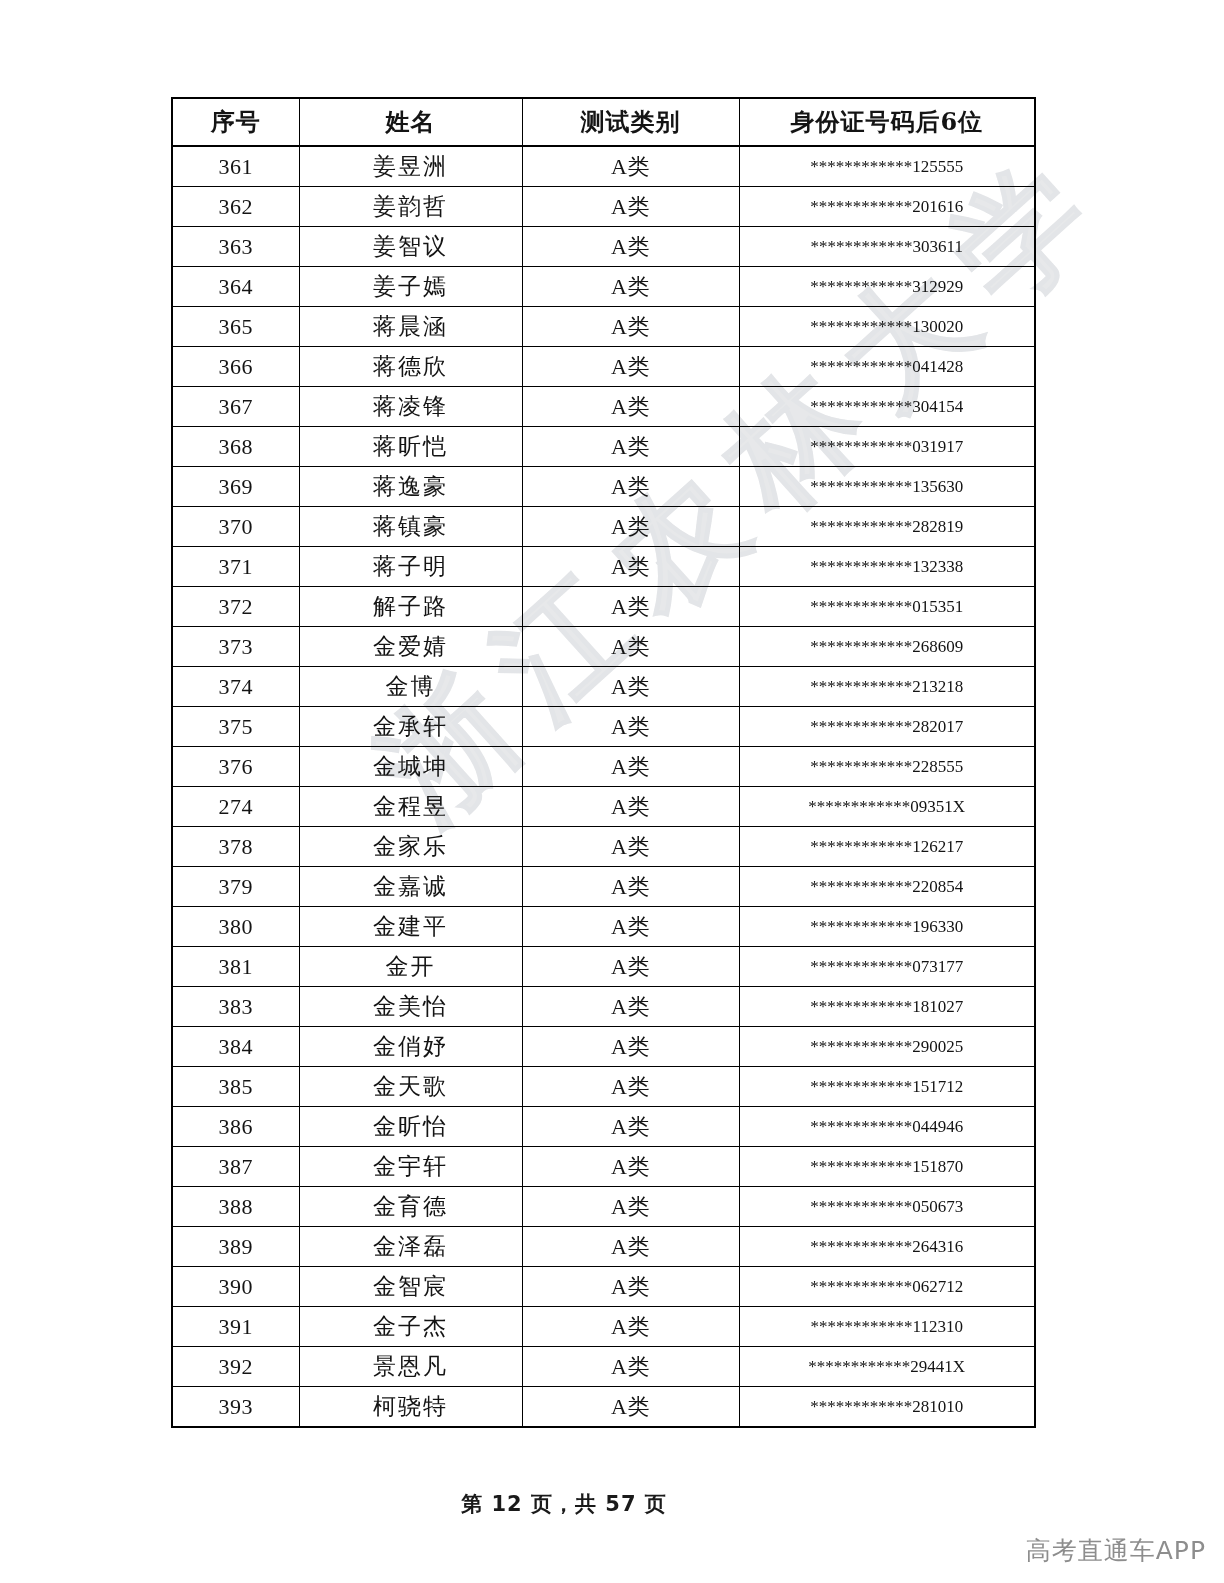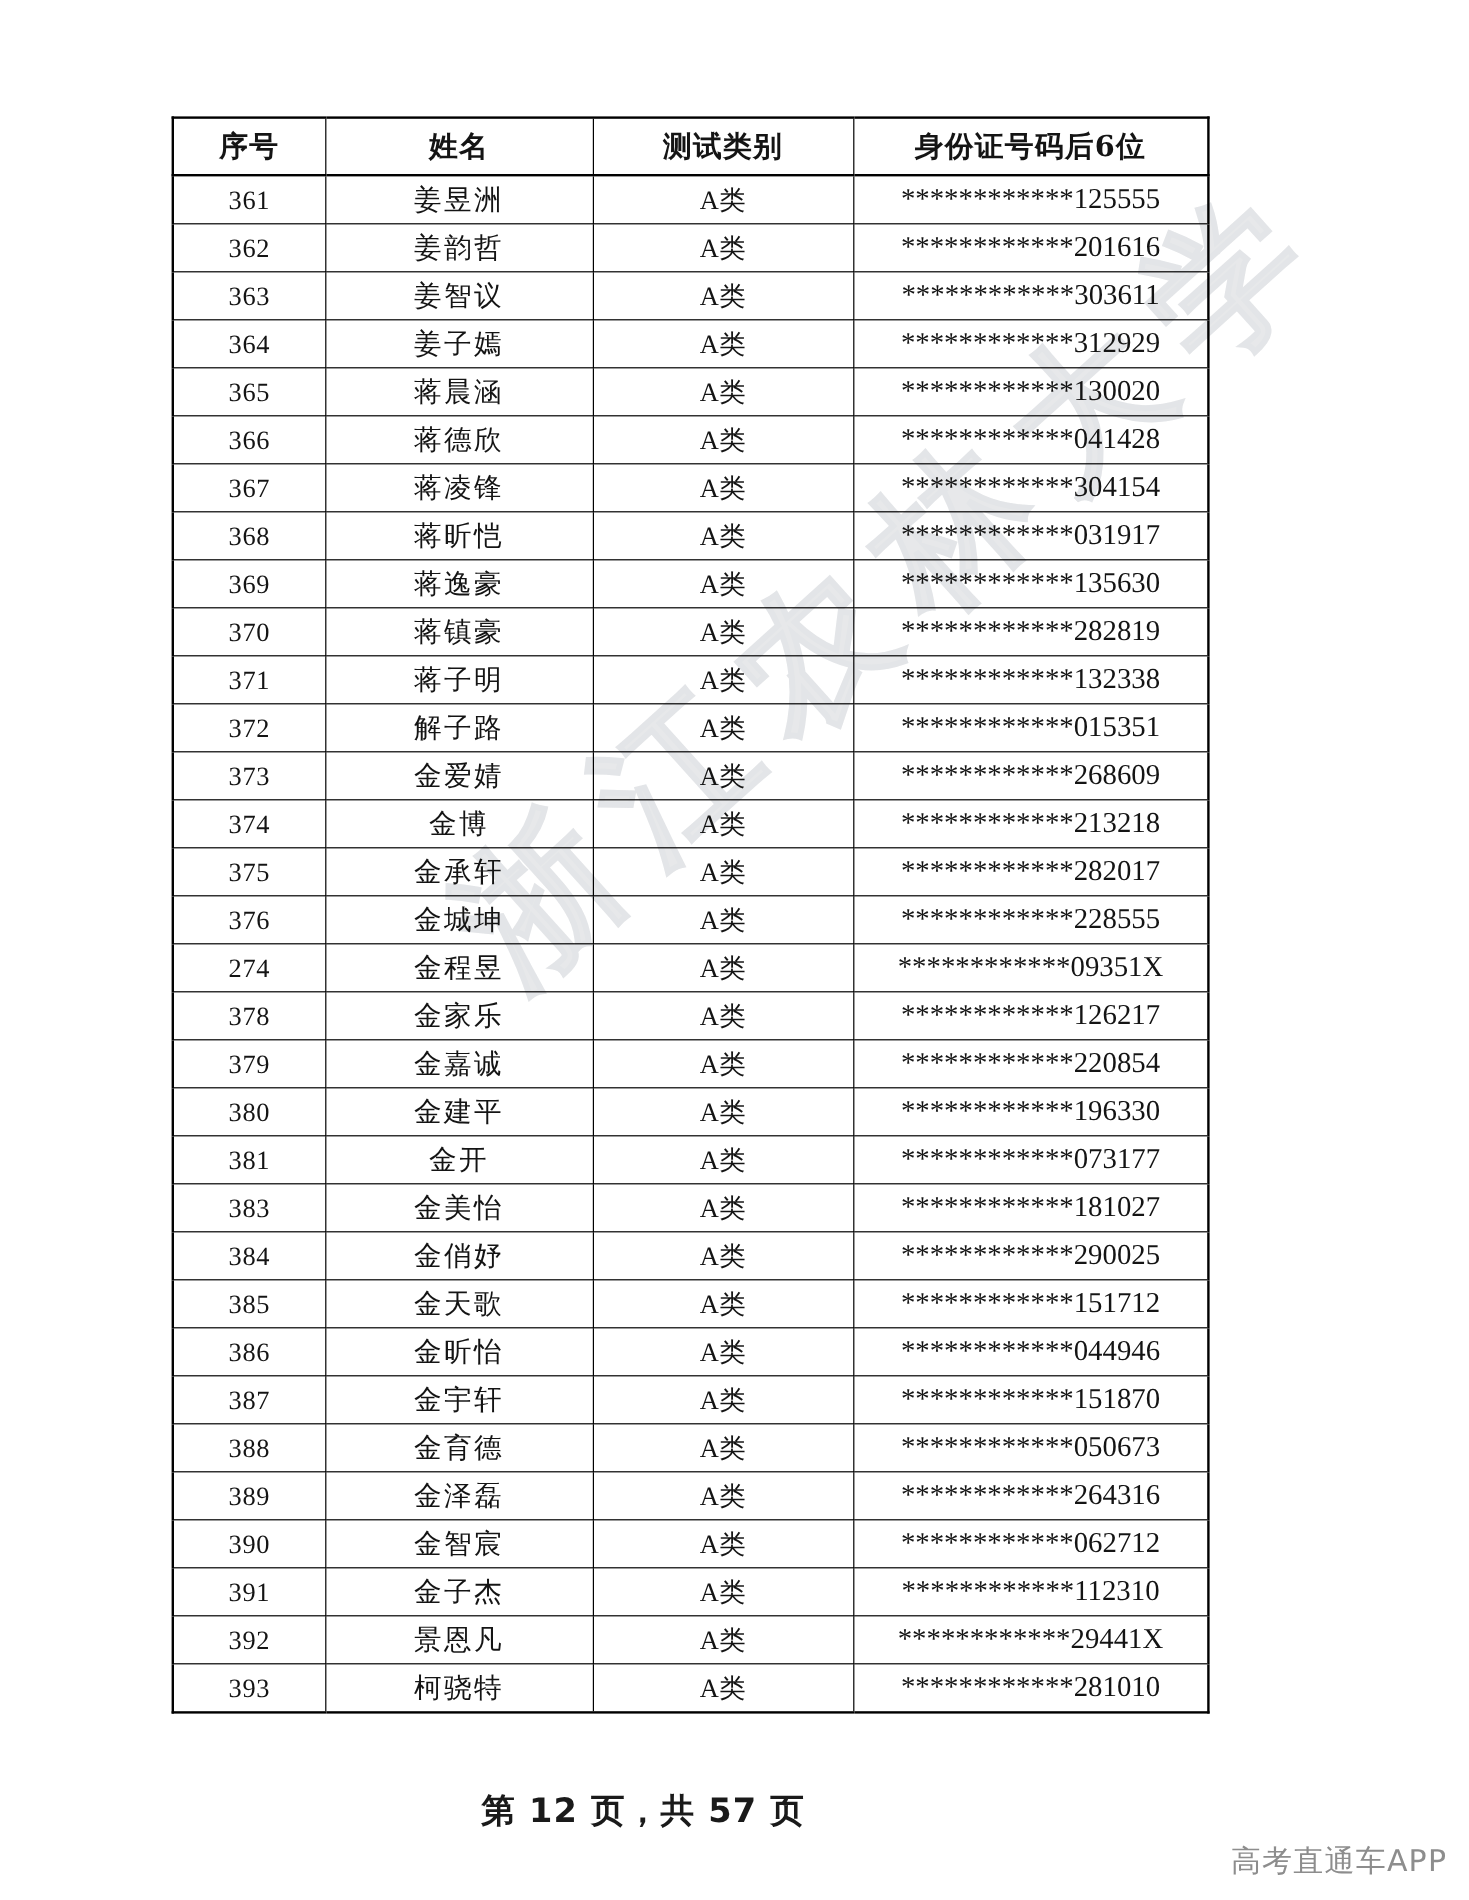--- a/index.html
+++ b/index.html
@@ -43,20 +43,21 @@
     transform: rotate(-42deg);
     transform-origin: 50% 50%;
     -webkit-text-stroke: 1px #dfe1e4;
   }
 
   
   #page {
     position: absolute;
     inset: 0;
     z-index: 2;
+    margin-left: 28px;
   }
 
   
   #roster-table {
     position: absolute;
     left: 143px;
     top: 97px;
     width: 863px;
     border-collapse: collapse;
     table-layout: fixed;
@@ -89,35 +90,35 @@
     font-size: 23px;
     font-weight: 400;
     line-height: 39px;
   }
   #roster-table tbody tr:last-child td {
     border-bottom-width: 2px;
   }
   #roster-table tbody td.seq-cell  { font-size: 22px; letter-spacing: 0.5px; }
   #roster-table tbody td.name-cell { font-size: 23px; letter-spacing: 2px; text-align: center; }
   #roster-table tbody td.cat-cell  { font-size: 22px; letter-spacing: 0.5px; }
-  #roster-table tbody td.id-cell   { font-size: 24px; letter-spacing: 0px; white-space: nowrap; }
+  #roster-table tbody td.id-cell   { font-size: 17px; letter-spacing: 0px; white-space: nowrap; }
 
   
   #roster-table tr > *:first-child { border-left-width: 2px; }
   #roster-table tr > *:last-child  { border-right-width: 2px; }
 
   
   #page-footer {
     position: absolute;
     left: 0;
     top: 1490px;
     width: 1072px;
     text-align: center;
     font-family: "DejaVu Sans", "Liberation Sans", sans-serif;
-    font-size: 28px;
+    font-size: 21px;
     font-weight: 700;
     color: #1a1a1a;
     letter-spacing: 1px;
   }
 
   
   #app-watermark {
     position: absolute;
     right: 18px;
     top: 1534px;

